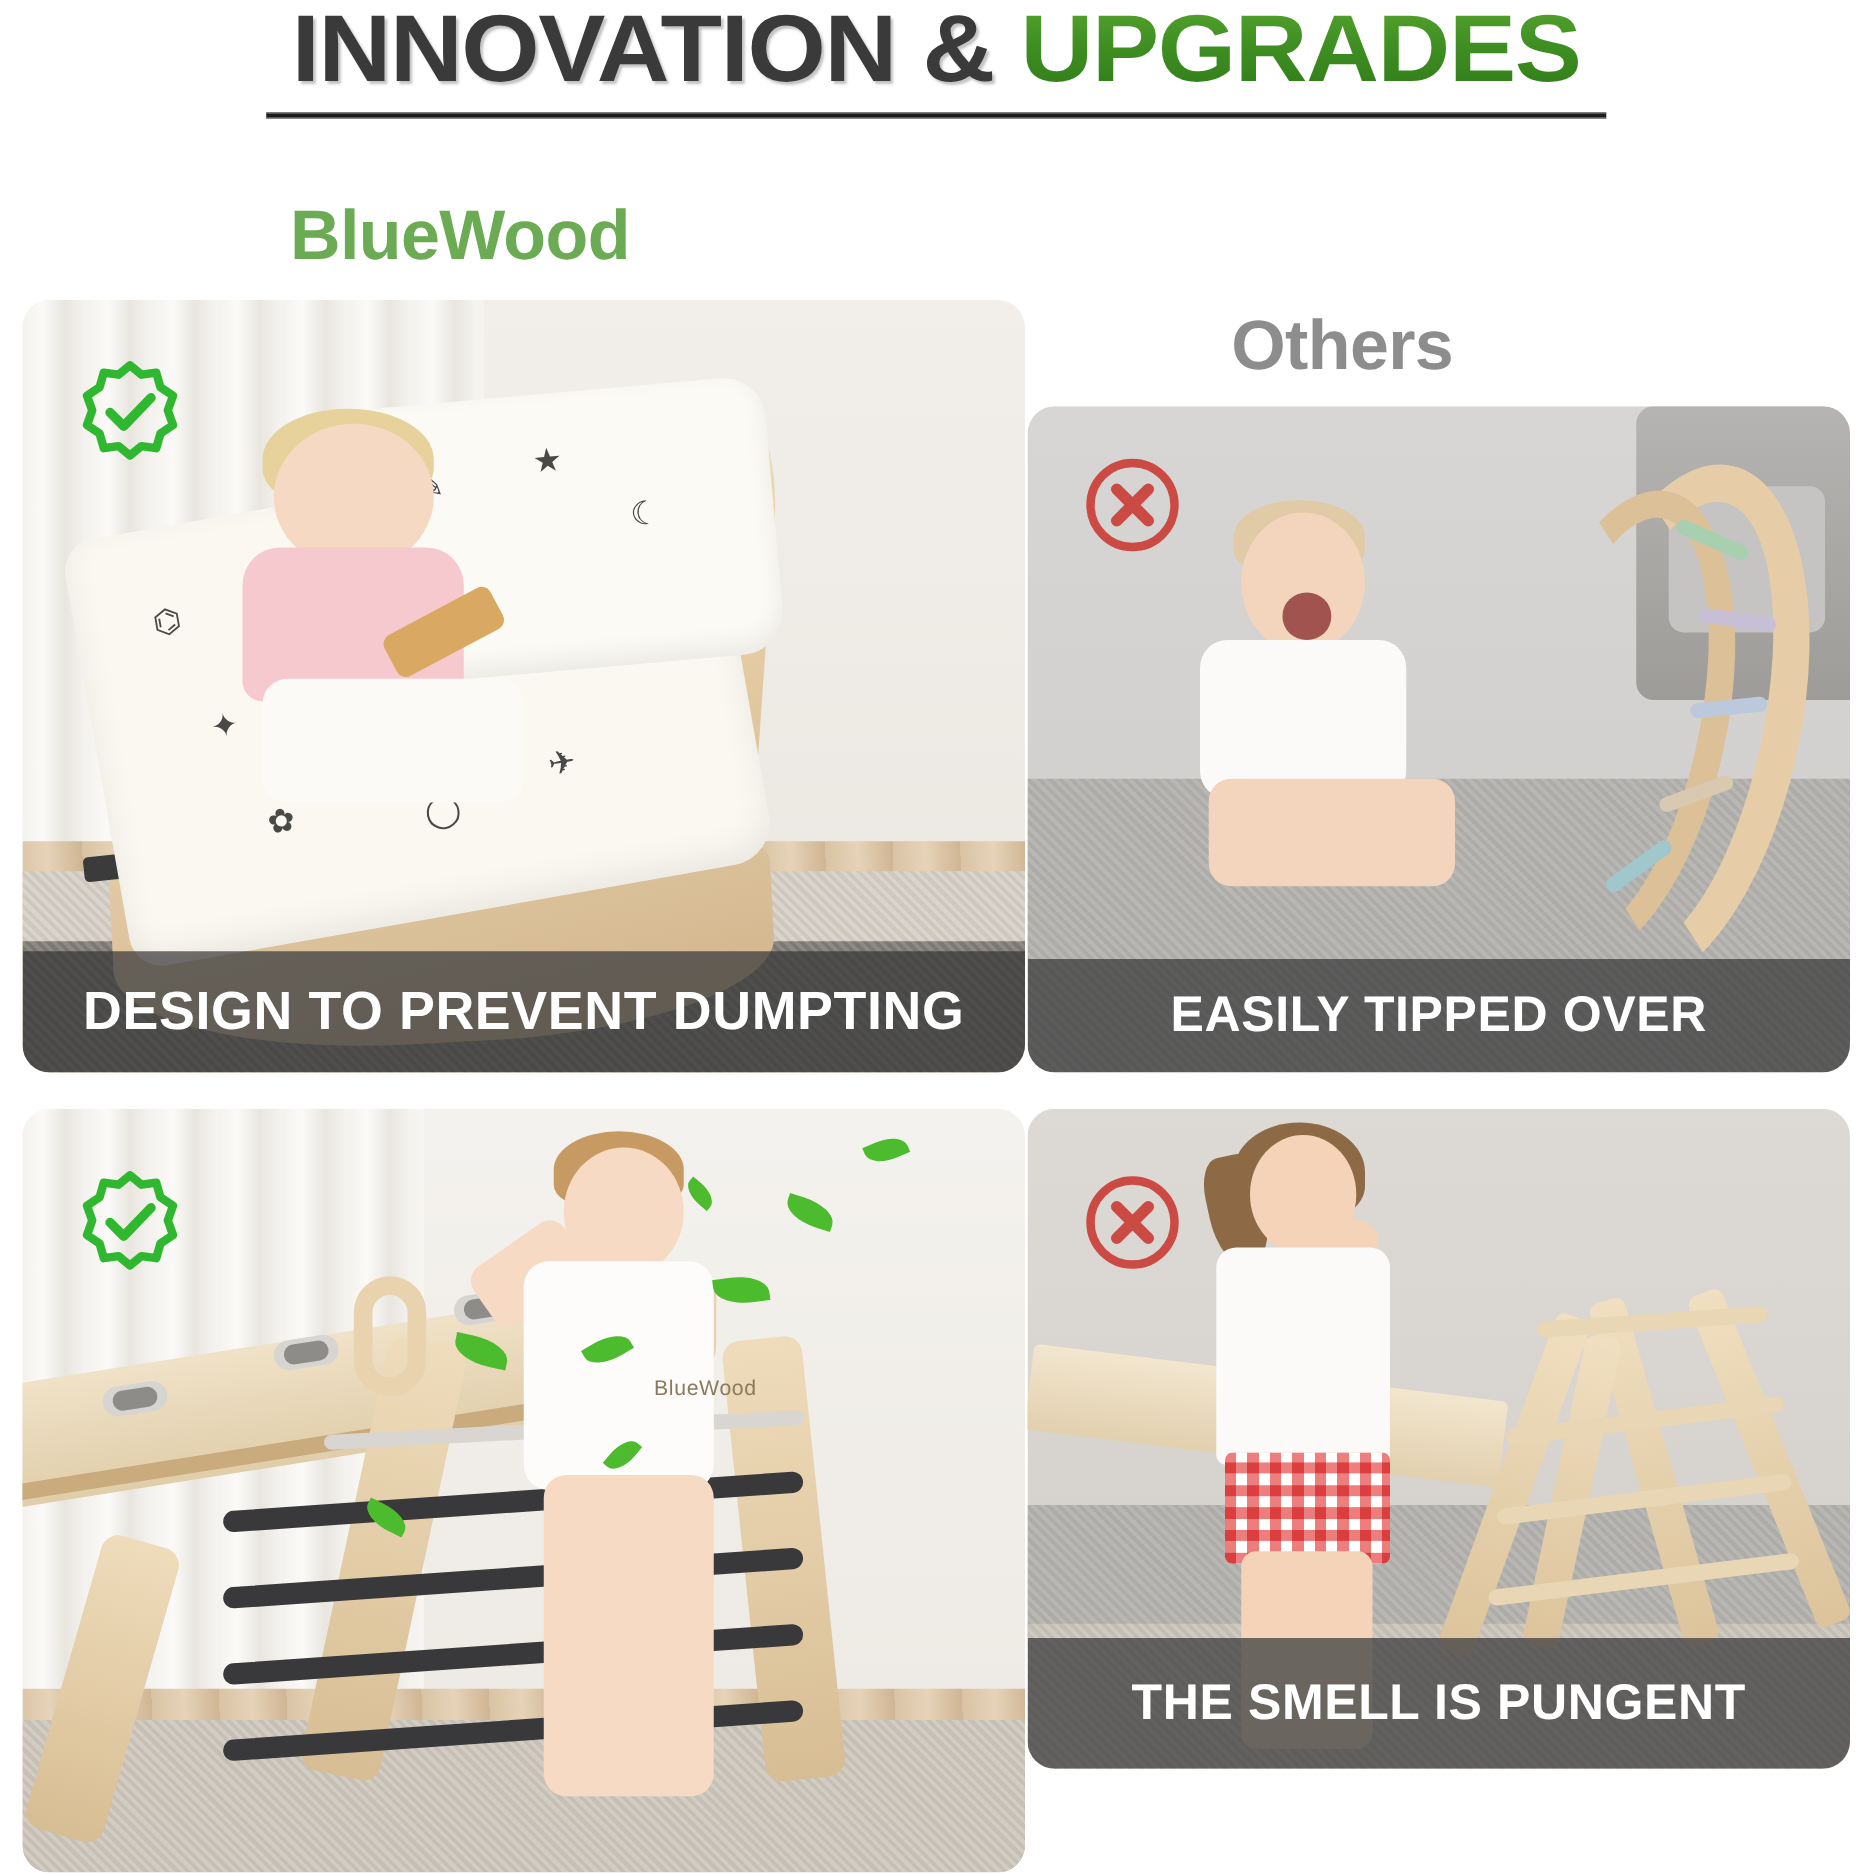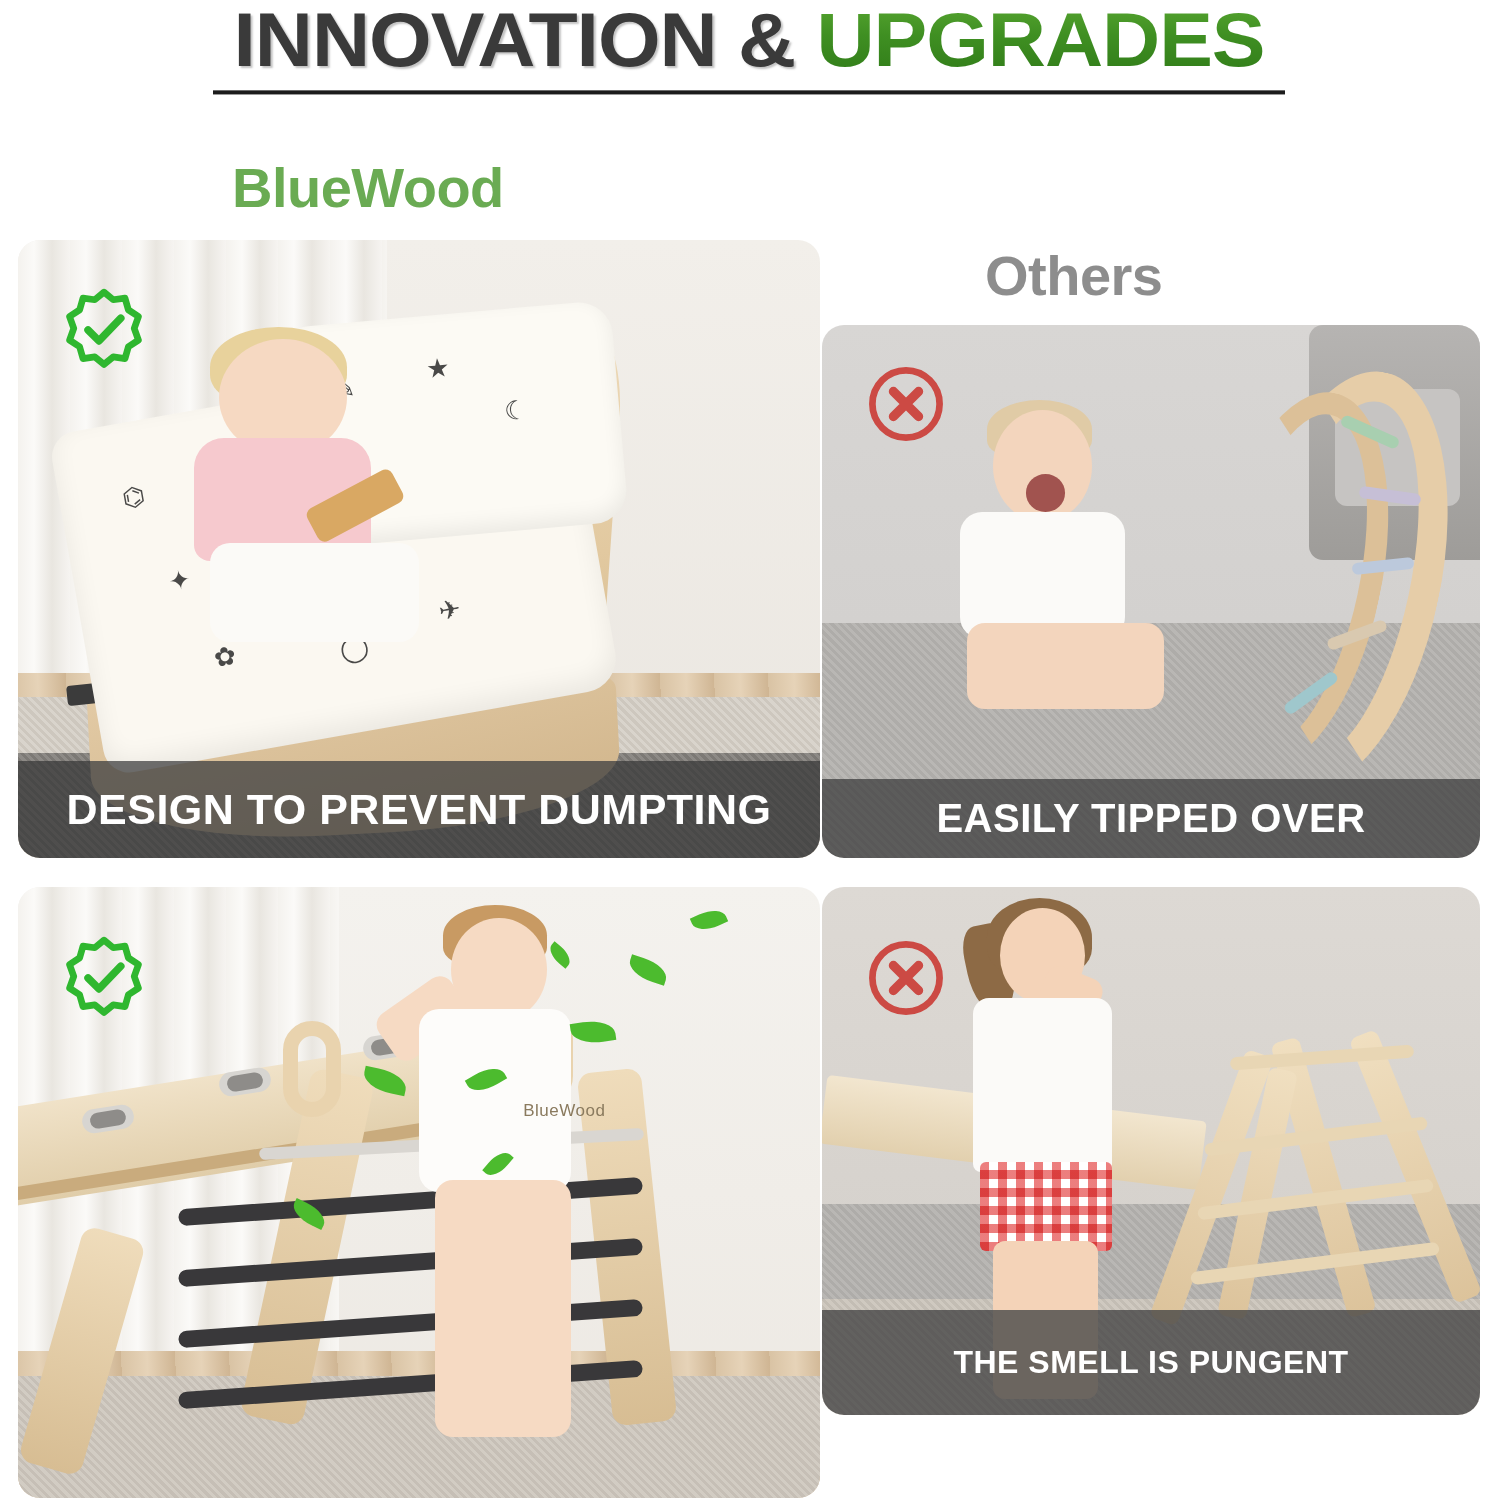--- a/index.html
+++ b/index.html
@@ -47,23 +47,23 @@
   .caption {
     position:absolute; left:0; right:0; bottom:0;
     background:rgba(52,52,52,.70);
     display:flex; align-items:center; justify-content:center;
     color:#ffffff; font-weight:700;
     font-family:"Liberation Sans Narrow","Liberation Sans", sans-serif;
     letter-spacing:.5px; text-align:center; padding:0 16px;
     backdrop-filter:saturate(.7);
   }
   #caption-tl { height:97px; font-size:43px; }
-  #caption-tr { height:79px; font-size:40px; }
+  #caption-tr { height:91px; font-size:40px; }
   #caption-bl { height:93px; font-size:43px; }
-  #caption-br { height:105px; font-size:32px; }
+  #caption-br { height:105px; font-size:40px; }
 
   
   .badge { position:absolute; width:84px; height:84px; }
   #badge-tl { left:62px;  top:288px; }
   #badge-tr { left:864px; top:362px; }
   #badge-bl { left:62px;  top:936px; }
   #badge-br { left:864px; top:936px; }
   .badge svg { width:100%; height:100%; display:block; }
 
   

